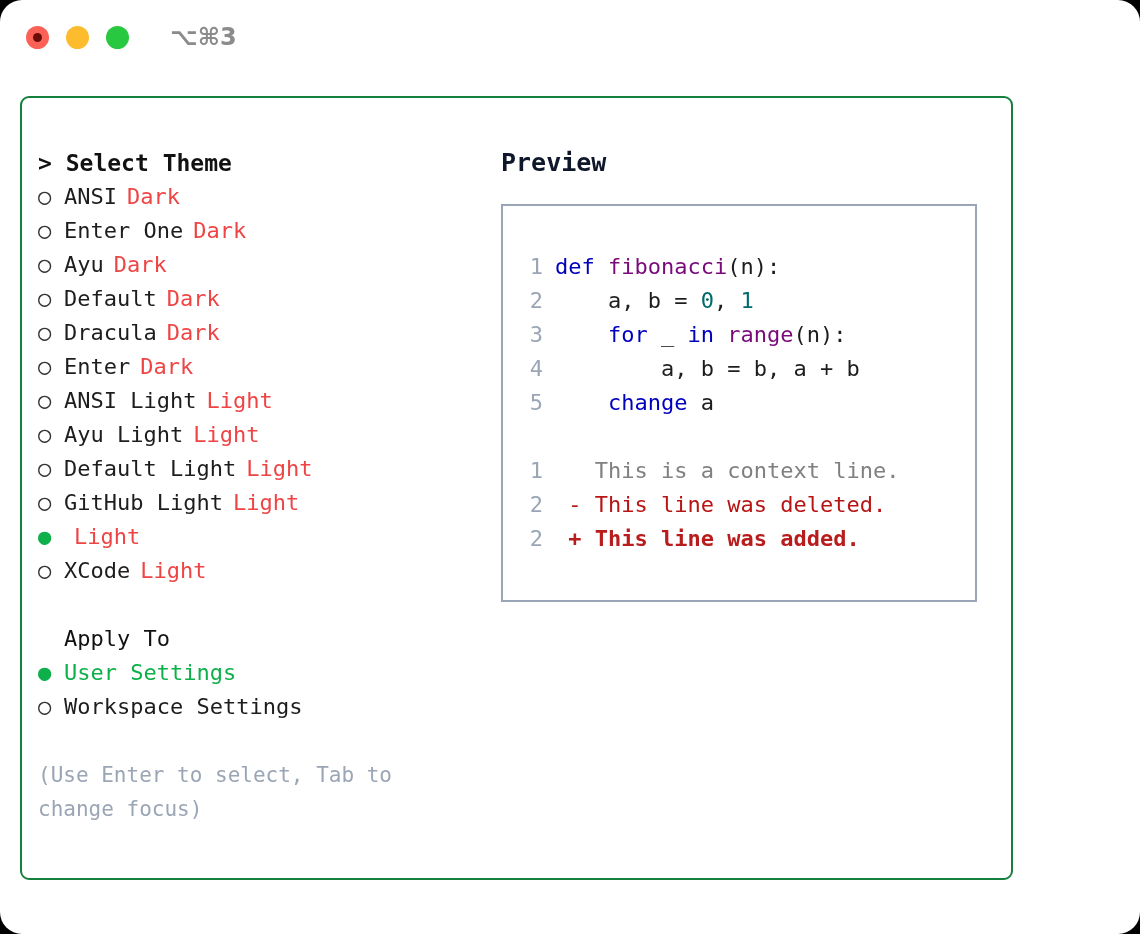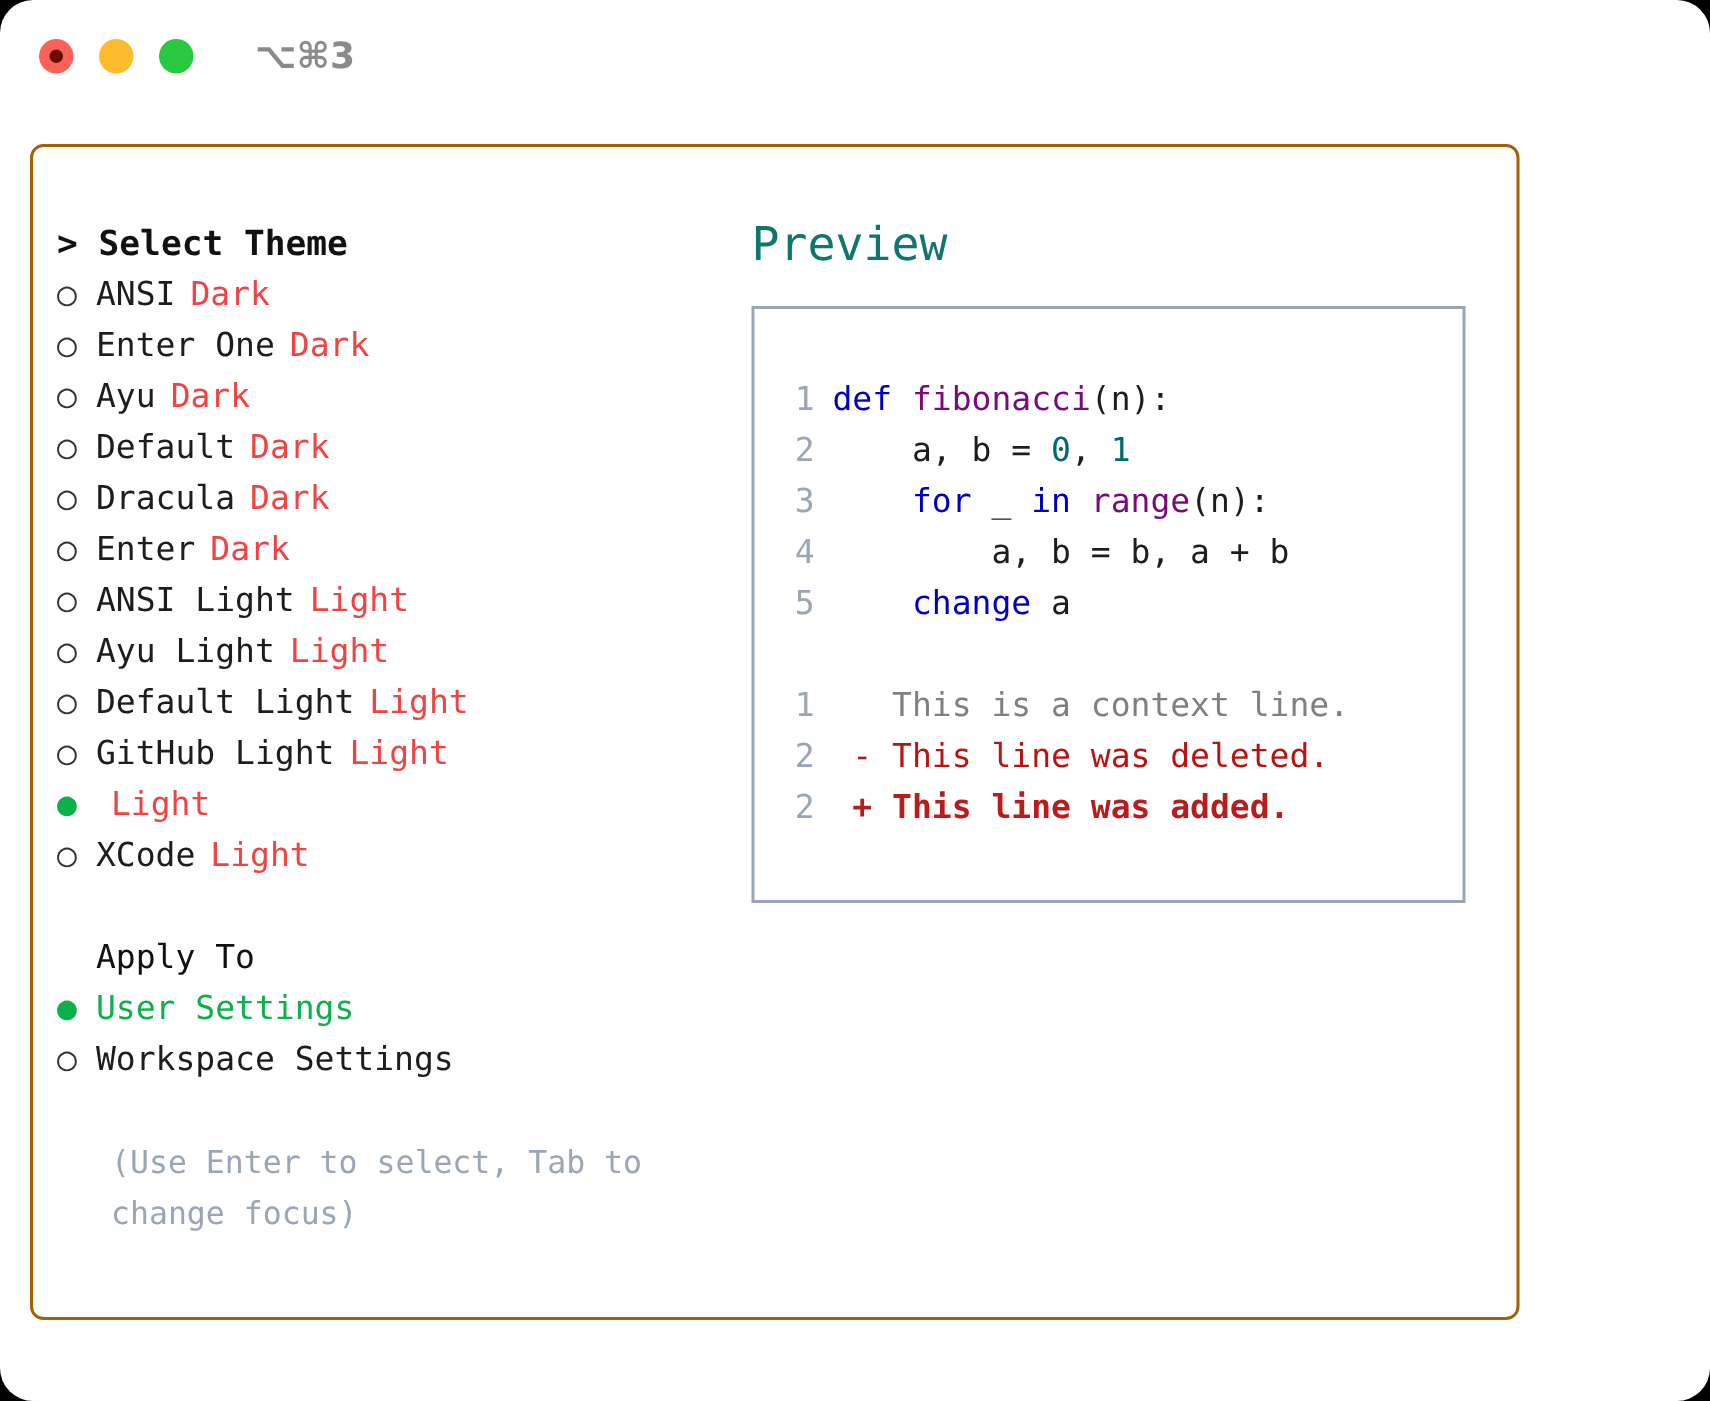--- a/index.html
+++ b/index.html
@@ -66,21 +66,21 @@
     letter-spacing: 0px;
     font-family: "DejaVu Sans", "Liberation Sans", sans-serif;
   }
   
   .panel {
     position: absolute;
     left: 20px;
     top: 96px;
     width: 993px;
     height: 784px;
-    border: 2px solid #a16207;
+    border: 2px solid #15803d;
     border-radius: 9px;
     box-sizing: border-box;
     background: #ffffff;
   }
   .col-left {
     position: absolute;
     left: 16px;
     top: 48px;
     width: 440px;
   }
@@ -129,27 +129,26 @@
     padding-left: 26px;
     white-space: pre;
   }
   .hint {
     margin-top: 34px;
     font-size: 21px;
     line-height: 34px;
     color: #9aa5b5;
     width: 410px;
     white-space: pre-wrap;
-    margin-left: 36px;
   }
   
   .preview-title {
-    font-size: 31px;
-    font-weight: normal;
-    color: #0f766e;
+    font-size: 25px;
+    font-weight: bold;
+    color: #0f172a;
     line-height: 34px;
     white-space: pre;
   }
   .preview-box {
     margin-top: 24px;
     width: 476px;
     height: 398px;
     border: 2px solid #9aa5b8;
     box-sizing: border-box;
     background: #ffffff;

